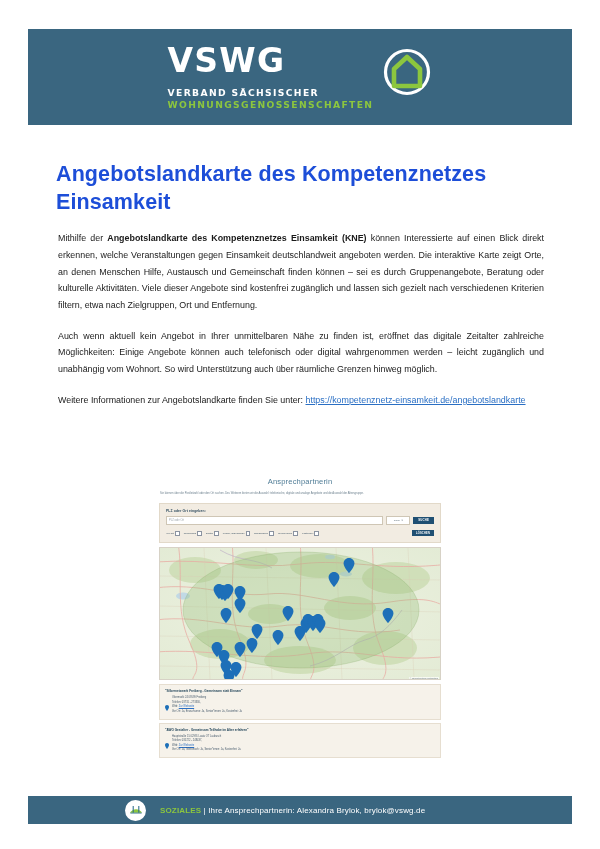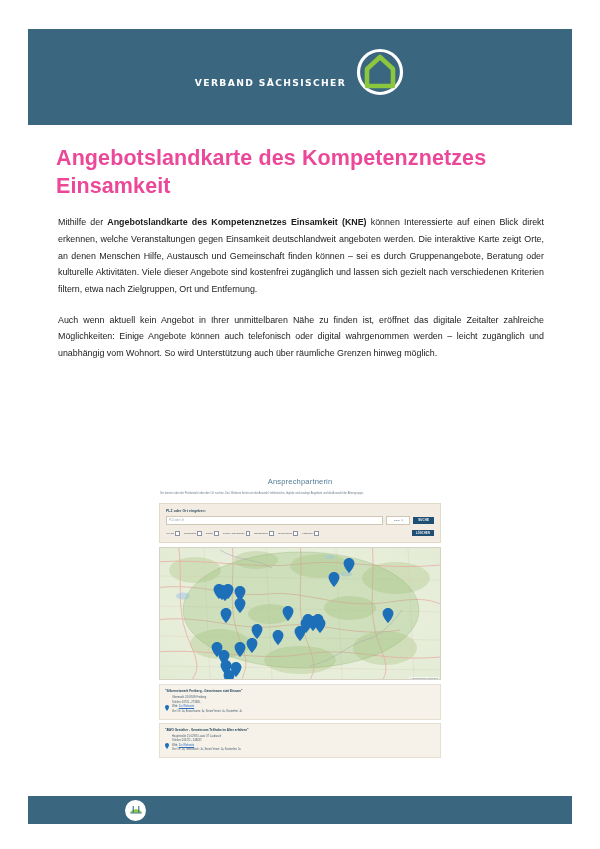--- a/index.html
+++ b/index.html
@@ -70,25 +70,25 @@
   }
 
   
   .content {
     position: absolute;
     left: 56px;
     top: 145px;
     width: 488px;
   }
   .page-title {
-    color: #ec4899;
+    color: #1d4ed8;
     font-size: 21.5px;
     font-weight: bold;
     line-height: 1.28;
-    margin: 0 0 14px 0;
+    margin: 16px 0 14px 0;
     letter-spacing: 0.1px;
   }
   p.body-text {
     margin: 0 0 14px 2px;
     font-size: 8.9px;
     line-height: 1.88;
     color: #1a1a1a;
     text-align: justify;
   }
   p.body-text:last-child { margin-bottom: 0; }
@@ -295,38 +295,41 @@
     color: #8cc63e;
     font-weight: bold;
   }
 </style>
 </head>
 <body>
 
 <div class="header-band">
   <div class="logo-lockup">
     <div class="logo-words">
+      <div class="logo-vswg">VSWG</div>
       <div class="logo-sub1">VERBAND SÄCHSISCHER</div>
+      <div class="logo-sub2">WOHNUNGSGENOSSENSCHAFTEN</div>
     </div>
     <div class="logo-mark">
       <svg viewBox="0 0 50 50" width="50" height="50" aria-hidden="true">
         <circle cx="25" cy="25" r="21.5" fill="none" stroke="#ffffff" stroke-width="3.2"></circle>
         <path d="M25 10 L38 22 L38 39 L12 39 L12 22 Z" fill="none" stroke="#8cc63e" stroke-width="4.6" stroke-linejoin="round"></path>
       </svg>
     </div>
   </div>
 </div>
 
 <div class="content">
   <h1 class="page-title">Angebotslandkarte des Kompetenznetzes Einsamkeit</h1>
 
   <p class="body-text"><span>Mithilfe der </span><span class="bold">Angebotslandkarte des Kompetenznetzes Einsamkeit (KNE)</span><span> können Interessierte auf einen Blick direkt erkennen, welche Veranstaltungen gegen Einsamkeit deutschlandweit angeboten werden. Die interaktive Karte zeigt Orte, an denen Menschen Hilfe, Austausch und Gemeinschaft finden können – sei es durch Gruppenangebote, Beratung oder kulturelle Aktivitäten. Viele dieser Angebote sind kostenfrei zugänglich und lassen sich gezielt nach verschiedenen Kriterien filtern, etwa nach Zielgruppen, Ort und Entfernung.</span></p>
 
   <p class="body-text">Auch wenn aktuell kein Angebot in Ihrer unmittelbaren Nähe zu finden ist, eröffnet das digitale Zeitalter zahlreiche Möglichkeiten: Einige Angebote können auch telefonisch oder digital wahrgenommen werden – leicht zugänglich und unabhängig vom Wohnort. So wird Unterstützung auch über räumliche Grenzen hinweg möglich.</p>
 
+  <p class="body-text"><span>Weitere Informationen zur Angebotslandkarte finden Sie unter: </span><a class="inline-link" href="#">https://kompetenznetz-einsamkeit.de/angebotslandkarte</a></p>
 </div>
 
 <div class="embed-shot">
 
   <div class="embed-heading">Ansprechpartnerin</div>
   <div class="embed-intro">Sie können über die Postleitzahl oder den Ort suchen. Des Weiteren bieten wir die Auswahl: telefonische, digitale und analoge Angebote und die Auswahl der Altersgruppe.</div>
 
   <div class="embed-searchbox">
     <div class="embed-label">PLZ oder Ort eingeben:</div>
     <div class="embed-row">
@@ -551,13 +554,14 @@
 <div class="footer-band">
   <div class="footer-mark">
     <svg width="16" height="16" viewBox="0 0 24 24" aria-hidden="true">
       <circle cx="12" cy="12" r="11" fill="#ffffff"></circle>
       <path d="M3 16 C 7 9, 17 9, 21 16 Z" fill="#8cc63e"></path>
       <rect x="7" y="6" width="1.6" height="10" fill="#2f6d8a"></rect>
       <rect x="15.4" y="6" width="1.6" height="10" fill="#2f6d8a"></rect>
       <path d="M3.5 16.6 L 20.5 16.6" stroke="#2f6d8a" stroke-width="1.3"></path>
     </svg>
   </div>
+  <div class="footer-text"><span class="dept">SOZIALES</span><span> | </span><span>Ihre Ansprechpartnerin: Alexandra Brylok, brylok@vswg.de</span></div>
 </div>
 
 </body></html>

